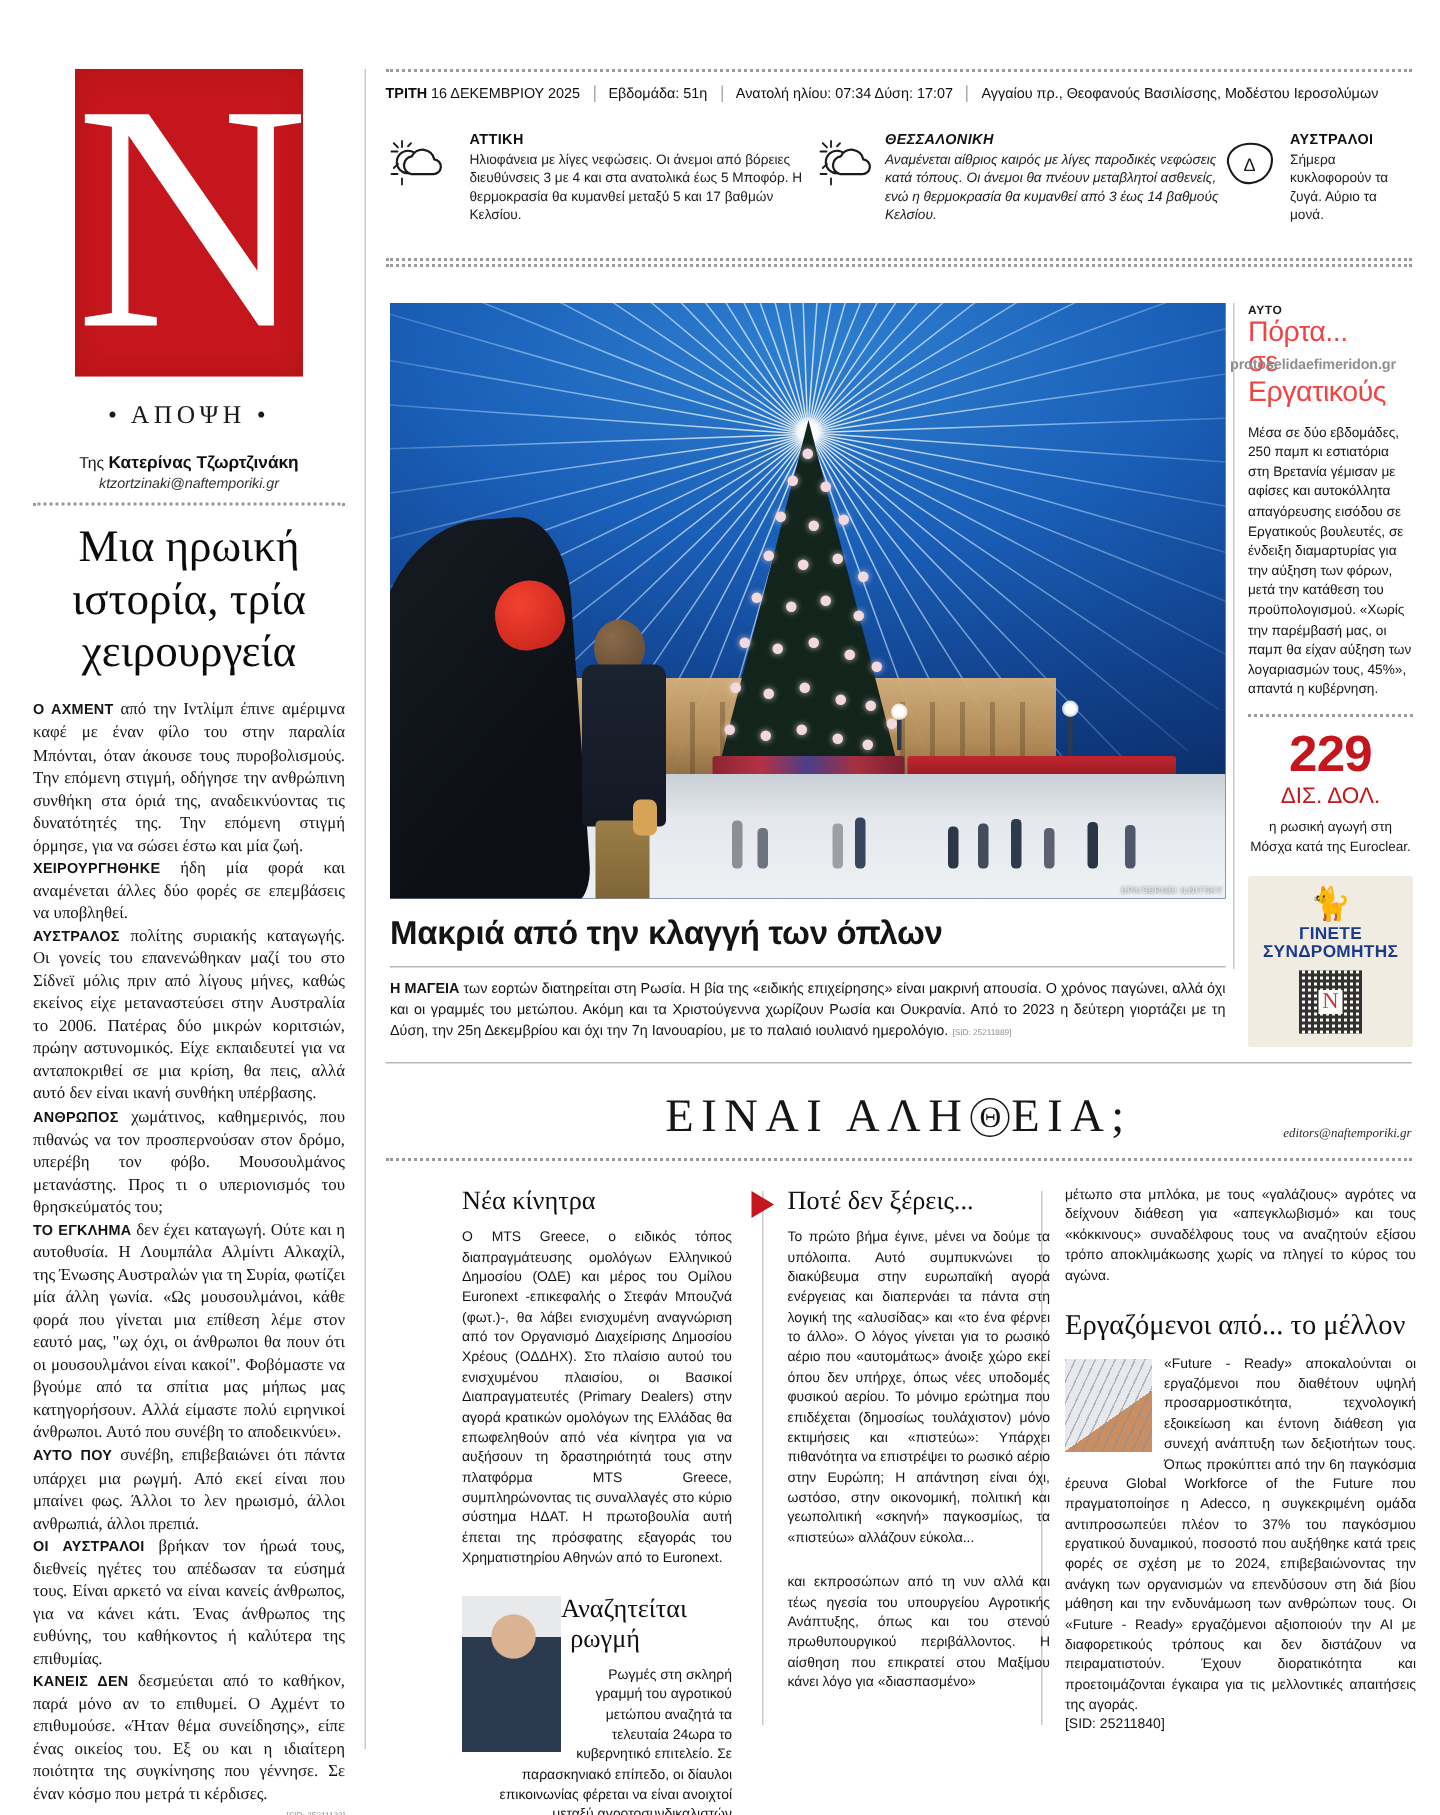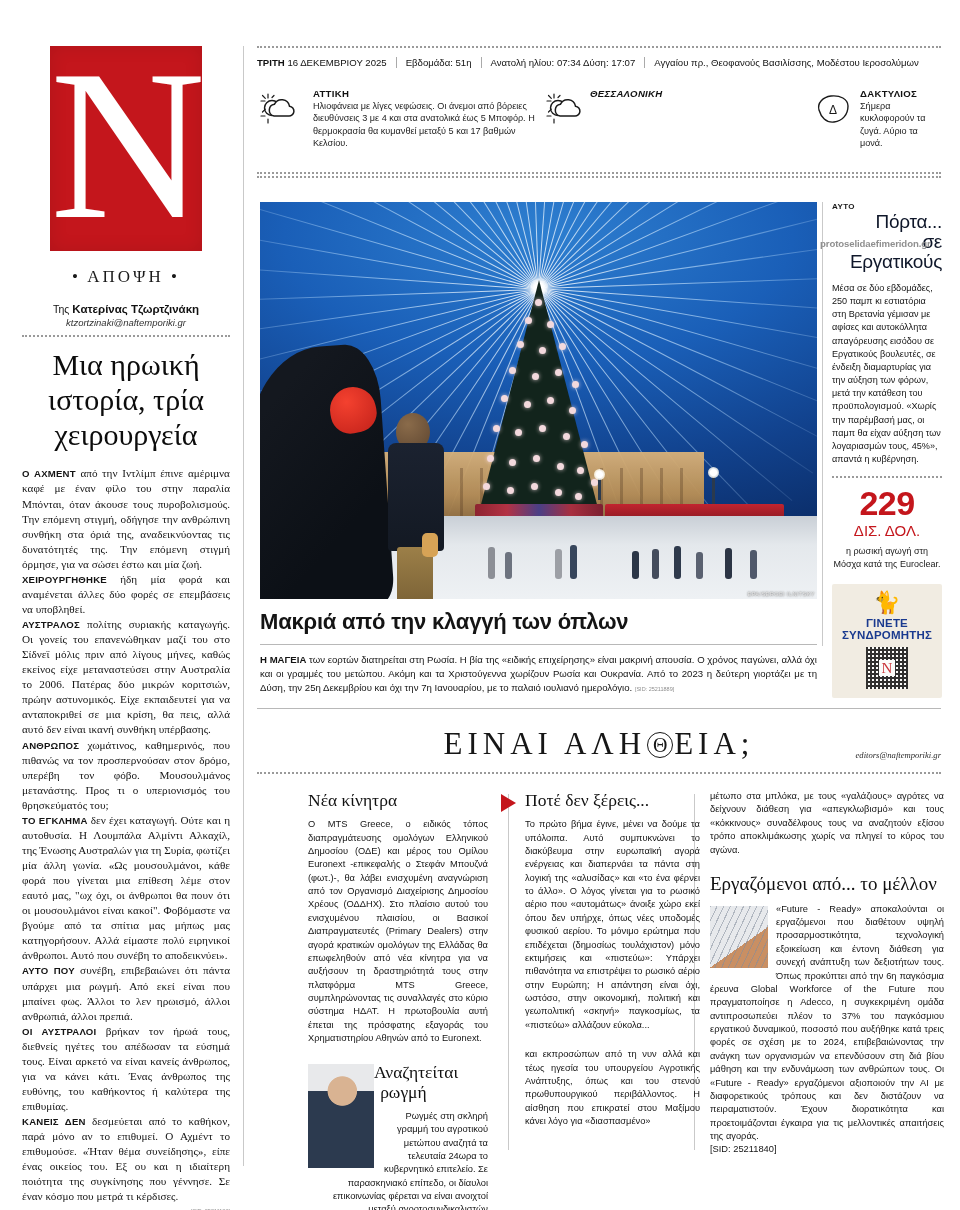--- a/index.html
+++ b/index.html
@@ -203,22 +203,22 @@
   .photo-lead .pid { font-size: 5.5px; color:#8d8d8d; }
 
   
   .rail { position: absolute; left: 832px; top: 202px; width: 110px; text-align: center; }
   .rail-divider {
     position: absolute; left: 822px; top: 202px; width: 0; height: 444px;
     border-left: 1px solid #c9c9c9;
   }
   .rail-kicker { font-size: 8px; font-weight:700; letter-spacing:.4px; text-align:left; color:#1a1a1a; }
   .rail-title {
-    font-size: 19px; font-weight: 400; text-align:right; letter-spacing:-.3px;
-    line-height: 1.05; margin-top: 1px; color:#0f172a;
+    font-size: 19px; font-weight: 400; text-align:left; letter-spacing:-.3px;
+    line-height: 1.05; margin-top: 1px; color:#ef4444;
   }
   .rail-title .l2 { display:block; }
   .watermark {
     position: absolute; left: -12px; top: 36px; width: 160px;
     font-size: 9.6px; font-weight: 700; color: #8f8f8f; letter-spacing: -.1px;
     text-align:left;
   }
   .rail-body {
     font-size: 9.1px; line-height: 1.45; text-align: left; margin-top: 10px; color:#141414;
   }
@@ -395,32 +395,33 @@
             <line x1="4" y1="26" x2="8" y2="26"></line>
               <line x1="11" y1="29" x2="11" y2="33"></line>
             <line x1="17" y1="5.5" x2="15" y2="7.5"></line>
           </g>
           <circle cx="15" cy="18" r="7.5" fill="none" stroke="#1a1a1a" stroke-width="1.4"></circle>
           <path d="M17 26 a6 6 0 0 1 0.5 -11.8 a8 8 0 0 1 15 2 a4.6 4.6 0 0 1 -1 9.8 z" fill="#fff" stroke="#1a1a1a" stroke-width="1.5"></path>
         </svg>
       </div>
       <div class="wx-txt">
         <div class="wx-title">ΘΕΣΣΑΛΟΝΙΚΗ</div>
+        <div class="wx-desc">Αναμένεται αίθριος καιρός με λίγες παροδικές νεφώσεις κατά τόπους. Οι άνεμοι θα πνέουν μεταβλητοί ασθενείς, ενώ η θερμοκρασία θα κυμανθεί από 3 έως 14 βαθμούς Κελσίου.</div>
       </div>
     </div>
 
     <div class="wx dakt">
       <div class="wx-icon">
         <svg viewBox="0 0 40 40" width="40" height="40">
           <path d="M6 20 C4 13 10 7 18 6 C27 5 35 9 35 16 C35 24 30 31 21 32 C13 33 8 27 6 20 Z" fill="none" stroke="#1a1a1a" stroke-width="1.4"></path>
           <text x="20" y="24" font-family="Liberation Sans, sans-serif" font-size="12" text-anchor="middle" fill="#1a1a1a">Δ</text>
         </svg>
       </div>
       <div class="wx-txt">
-        <div class="wx-title">ΔΑΚΤΥΛΙΟΣ</div>
+        <div class="wx-title">ΑΥΣΤΡΑΛΟΙ</div>
         <div class="wx-desc">Σήμερα κυκλοφορούν τα ζυγά. Αύριο τα μονά.</div>
       </div>
     </div>
   </div>
 
   <div class="mid-dotrule dotrule"></div>
   <div class="mid-dotrule2 dotrule"></div>
 
   <div class="photo-block">
     <div class="photo">

